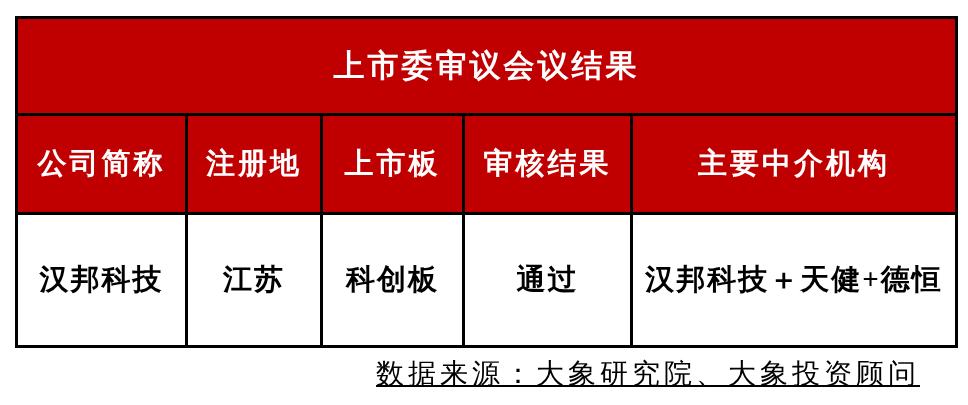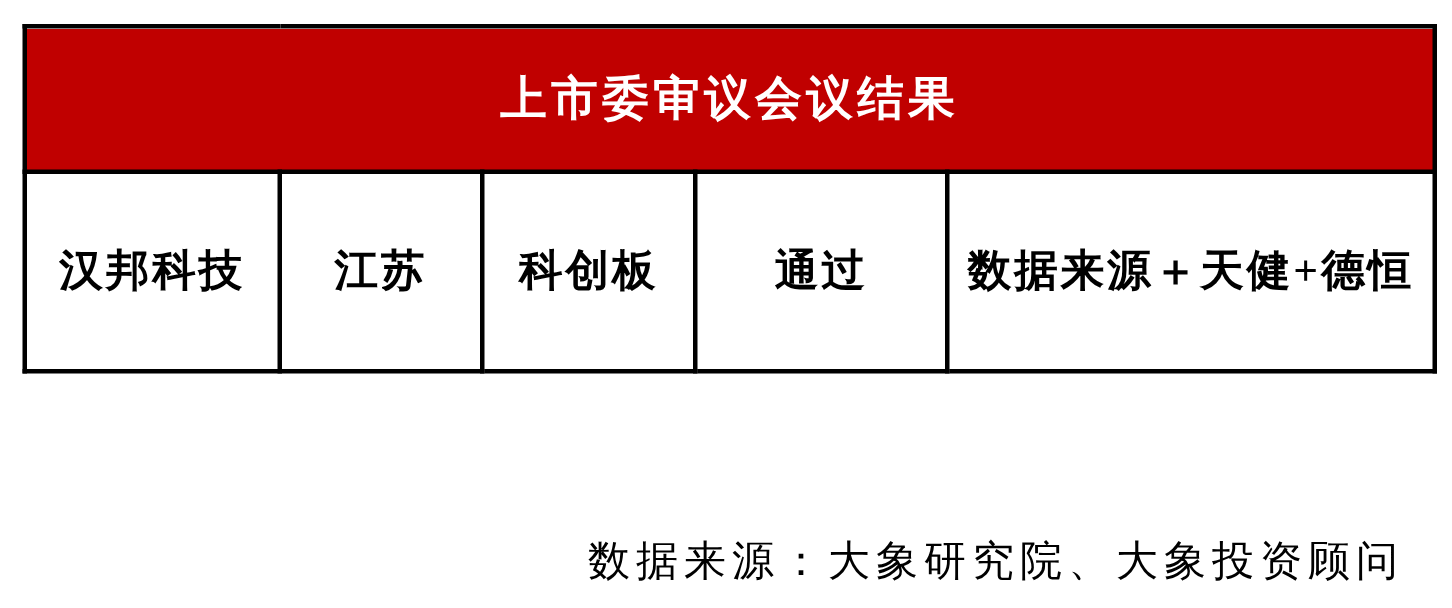--- a/index.html
+++ b/index.html
@@ -60,49 +60,57 @@
     height: 130px;
     background: #ffffff;
     color: #000000;
     font-size: 29px;
     font-weight: bold;
     letter-spacing: 2px;
   }
   .source-note {
     position: absolute;
     top: 355px;
-    right: 32px;
+    right: 48px;
     font-size: 28px;
     letter-spacing: 4px;
     color: #000000;
     white-space: nowrap;
+    text-decoration: underline;
   }
 </style>
 </head>
 <body>
 
 <div class="page">
   <div class="table-wrap">
     <table class="results-table">
       <colgroup>
         <col class="col-company">
         <col class="col-region">
         <col class="col-board">
         <col class="col-result">
         <col class="col-interm">
       </colgroup>
       <tbody>
         <tr class="title-row">
           <td colspan="5">上市委审议会议结果</td>
         </tr>
+        <tr class="header-row">
+          <th>公司简称</th>
+          <th>注册地</th>
+          <th>上市板</th>
+          <th>审核结果</th>
+          <th>主要中介机构</th>
+        </tr>
         <tr class="data-row">
           <td>汉邦科技</td>
           <td>江苏</td>
           <td>科创板</td>
           <td>通过</td>
-          <td>数据来源＋天健+德恒</td>
+          <td>汉邦科技＋天健+德恒</td>
         </tr>
       </tbody>
     </table>
   </div>
 
   <div class="source-note">数据来源：大象研究院、大象投资顾问</div>
 </div>
 
 </body></html>

